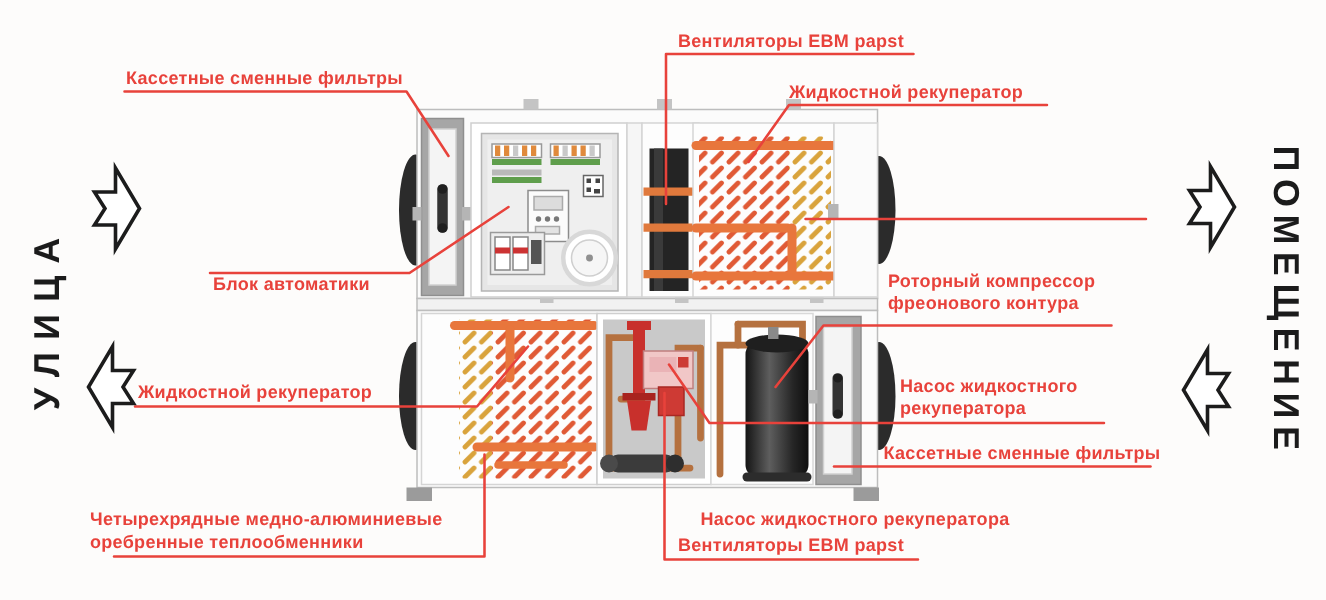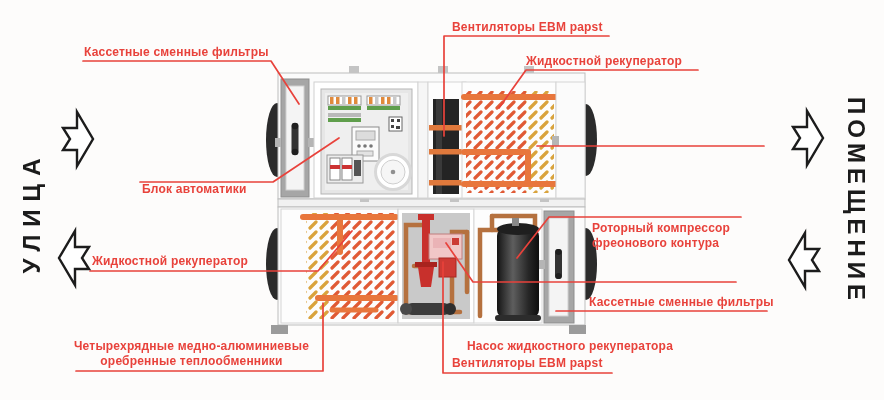--- a/index.html
+++ b/index.html
@@ -12,21 +12,21 @@
   svg{position:absolute;left:0;top:0;}
   .label{
     position:absolute;
     color:#e8423b;
     font-weight:bold;
     font-size:12px;
     line-height:15px;
     letter-spacing:.2px;
     white-space:pre-line;
   }
-  .label.right{text-align:center;}
+  .label.right{text-align:left;}
   .zone-label{
     position:absolute;
     color:#1b1b1b;
     font-weight:bold;
     font-size:24px;
     text-align:center;
     letter-spacing:8px;
     white-space:nowrap;
   }
   .rot-ccw{transform:rotate(-90deg);}
@@ -232,23 +232,25 @@
 
   <div class="zone-label rot-cw" style="left:736px;top:187px;width:240px;letter-spacing:5px;">ПОМЕЩЕНИЕ</div>
 
   <div class="label" style="left:84px;top:45px;">Кассетные сменные фильтры</div>
 
   <div class="label" style="left:452px;top:20px;">Вентиляторы EBM papst</div>
 
   <div class="label" style="left:526px;top:54px;">Жидкостной рекуператор</div>
 
 
-  <div class="label" style="left:592px;top:180px;width:170px;margin-top:41px;">Роторный компрессор
+  <div class="label" style="left:592px;top:180px;width:170px;">Роторный компрессор
 фреонового контура</div>
 
+  <div class="label" style="left:600px;top:250px;width:150px;">Насос жидкостного
+рекуператора</div>
 
   <div class="label" style="left:589px;top:295px;">Кассетные сменные фильтры</div>
 
   <div class="label" style="left:92px;top:254px;">Жидкостной рекуператор</div>
 
   <div class="label right" style="left:60px;top:339px;width:263px;">Четырехрядные медно-алюминиевые
 оребренные теплообменники</div>
 
   <div class="label" style="left:467px;top:339px;">Насос жидкостного рекуператора</div>
 

